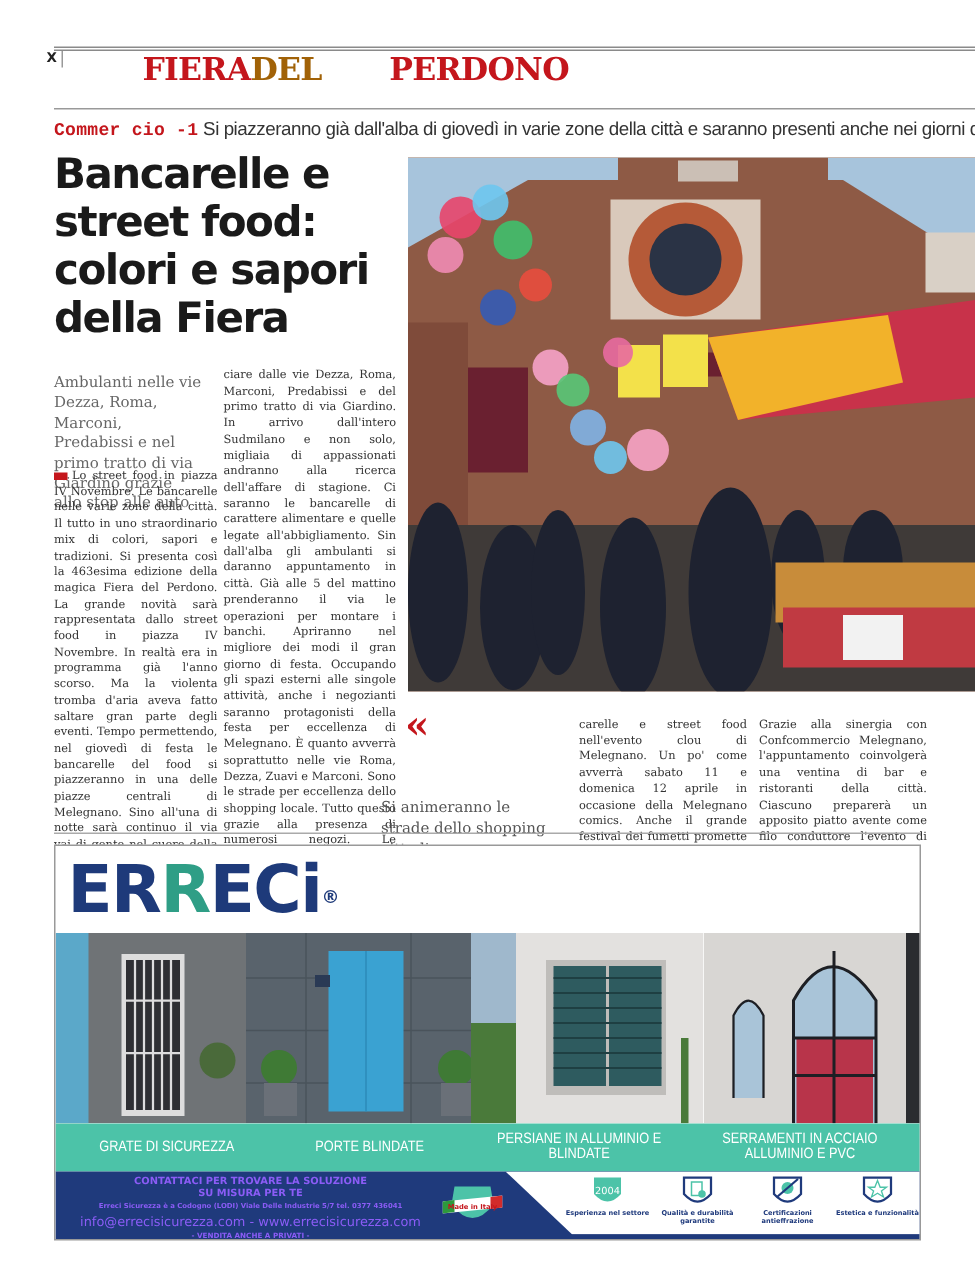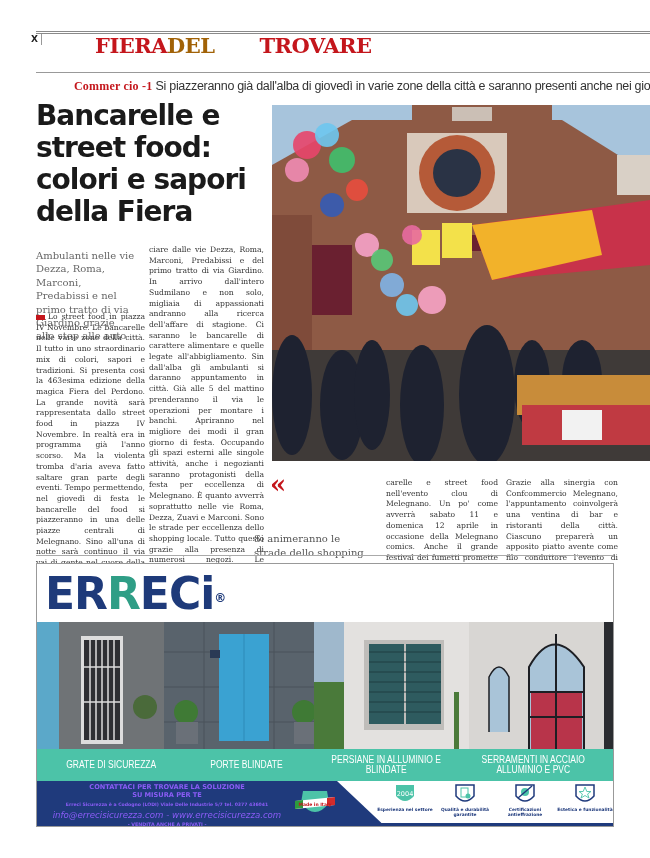--- a/index.html
+++ b/index.html
@@ -9,21 +9,21 @@
   .top-rule { position: absolute; left: 36px; top: 31px; width: 614px; height: 3px;
     border-top: 1px solid #8a8a8a; border-bottom: 1px solid #8a8a8a; }
   .page-num { position: absolute; left: 31px; top: 34px; font: bold 9px "DejaVu Sans", sans-serif; color: #222; }
   .page-num-bar { position: absolute; left: 41px; top: 34px; width: 1px; height: 11px; background: #999; }
   .section-title { position: absolute; left: 50px; top: 33px; font: 900 21px "DejaVu Serif", serif; letter-spacing: -0.5px; white-space: nowrap; }
   .section-title .red { color: #c4161c; margin-left: 45px; }
   .section-title .grey { color: #a16207; }
   .rule2 { position: absolute; left: 36px; top: 72px; width: 614px; height: 1px; background: #999; }
 
   .kicker { position: absolute; left: 36px; top: 79px; white-space: nowrap; font-family: "Liberation Sans", sans-serif; font-size: 12.5px; color: #333; letter-spacing: -0.3px; }
-  .kicker .lbl { color: #c4161c; font-weight: bold; font-family: Liberation Serif, serif; font-size: 12px; letter-spacing: 0.2px; margin-left: 38px; }
+  .kicker .lbl { color: #c4161c; font-weight: bold; font-family: Liberation Mono, monospace; font-size: 12px; letter-spacing: 0.2px; }
 
   .headline { position: absolute; left: 36px; top: 100px; width: 230px; font: bold 28px "DejaVu Sans", sans-serif; line-height: 32px; color: #1a1a1a; letter-spacing: -1px; }
 
   .photo { position: absolute; left: 272px; top: 105px; width: 378px; height: 356px; overflow: hidden; background: #8f6a55; }
 
   .subhead { position: absolute; left: 36px; top: 249px; width: 100px; font: 10px "DejaVu Serif", serif; line-height: 13.4px; color: #666; }
 
   .col { position: absolute; font: 7.6px "DejaVu Serif", serif; line-height: 10.7px; color: #333; text-align: justify; }
   .col1 { left: 36px; top: 312px; width: 109px; }
   .col2 { left: 149px; top: 245px; width: 115px; }
@@ -43,35 +43,35 @@
   .logo .reg { font-size: 12px; vertical-align: top; position: relative; top: 4px; color: #1e3a7a; }
   .ad-photos { position: absolute; left: 0; top: 58px; width: 578px; height: 127px; display: flex; }
   .ad-photo { height: 100%; position: relative; overflow: hidden; }
   .teal-band { position: absolute; left: 0; top: 185px; width: 578px; height: 32px; background: #4cc3a8; display: flex; align-items: center; padding-left: 12px; }
   .teal-band span { font: 10px "Liberation Sans", sans-serif; color: #fff; text-align: center; line-height: 10px; transform: scaleX(0.85); }
   .navy { position: absolute; left: 0; top: 217px; width: 578px; height: 46px; background: #1f3a7c; }
   .white-wedge { position: absolute; left: 300px; top: 217px; width: 278px; height: 42px; background: #fff; clip-path: polygon(0 0, 100% 0, 100% 100%, 16% 100%); }
   .contact { position: absolute; left: 6px; top: 219px; width: 248px; text-align: center; color: #8b5cf6; font-family: "DejaVu Sans", sans-serif; }
   .contact .c1 { font-size: 6.6px; font-weight: bold; line-height: 8px; }
   .contact .c2 { font-size: 4.6px; font-weight: bold; line-height: 10px; margin-top: 1px; }
-  .contact .c3 { font-size: 8.6px; line-height: 10px; font-style: italic; }
+  .contact .c3 { font-size: 8.6px; line-height: 10px; }
   .contact .c4 { font-size: 4.8px; font-weight: bold; line-height: 9px; }
   .badges { position: absolute; left: 338px; top: 218px; width: 240px; height: 48px; display: flex; justify-content: space-around; }
   .badge { width: 56px; text-align: center; }
   .badge svg { display: block; margin: 0 auto; }
   .badge span { display: block; font: bold 4.4px "DejaVu Sans", sans-serif; color: #1f3a7c; line-height: 5px; margin-top: 1px; }
   .italy { position: absolute; left: 258px; top: 223px; }
 </style>
 </head>
 <body>
 
 <div class="top-rule"></div>
 <div class="page-num">X</div>
 <div class="page-num-bar"></div>
-<div class="section-title"><span class="red">FIERA</span><span class="grey">DEL</span><span class="red">TROVARE</span></div>
+<div class="section-title"><span class="red">FIERA</span><span class="grey">DEL</span><span class="red">PERDONO</span></div>
 <div class="rule2"></div>
 
 <div class="kicker"><span class="lbl">Commer cio -1</span> <span>Si piazzeranno già dall'alba di giovedì in varie zone della città e saranno presenti anche nei giorni di</span></div>
 
 <h1 class="headline">Bancarelle e street food: colori e sapori della Fiera</h1>
 
 <div class="photo">
   <svg width="378" height="356" viewBox="0 0 378 356">
     <rect x="0" y="0" width="378" height="356" fill="#a7c4dc"></rect>
     <polygon points="0,60 80,15 290,15 378,70 378,356 0,356" fill="#8e5a45"></polygon>

